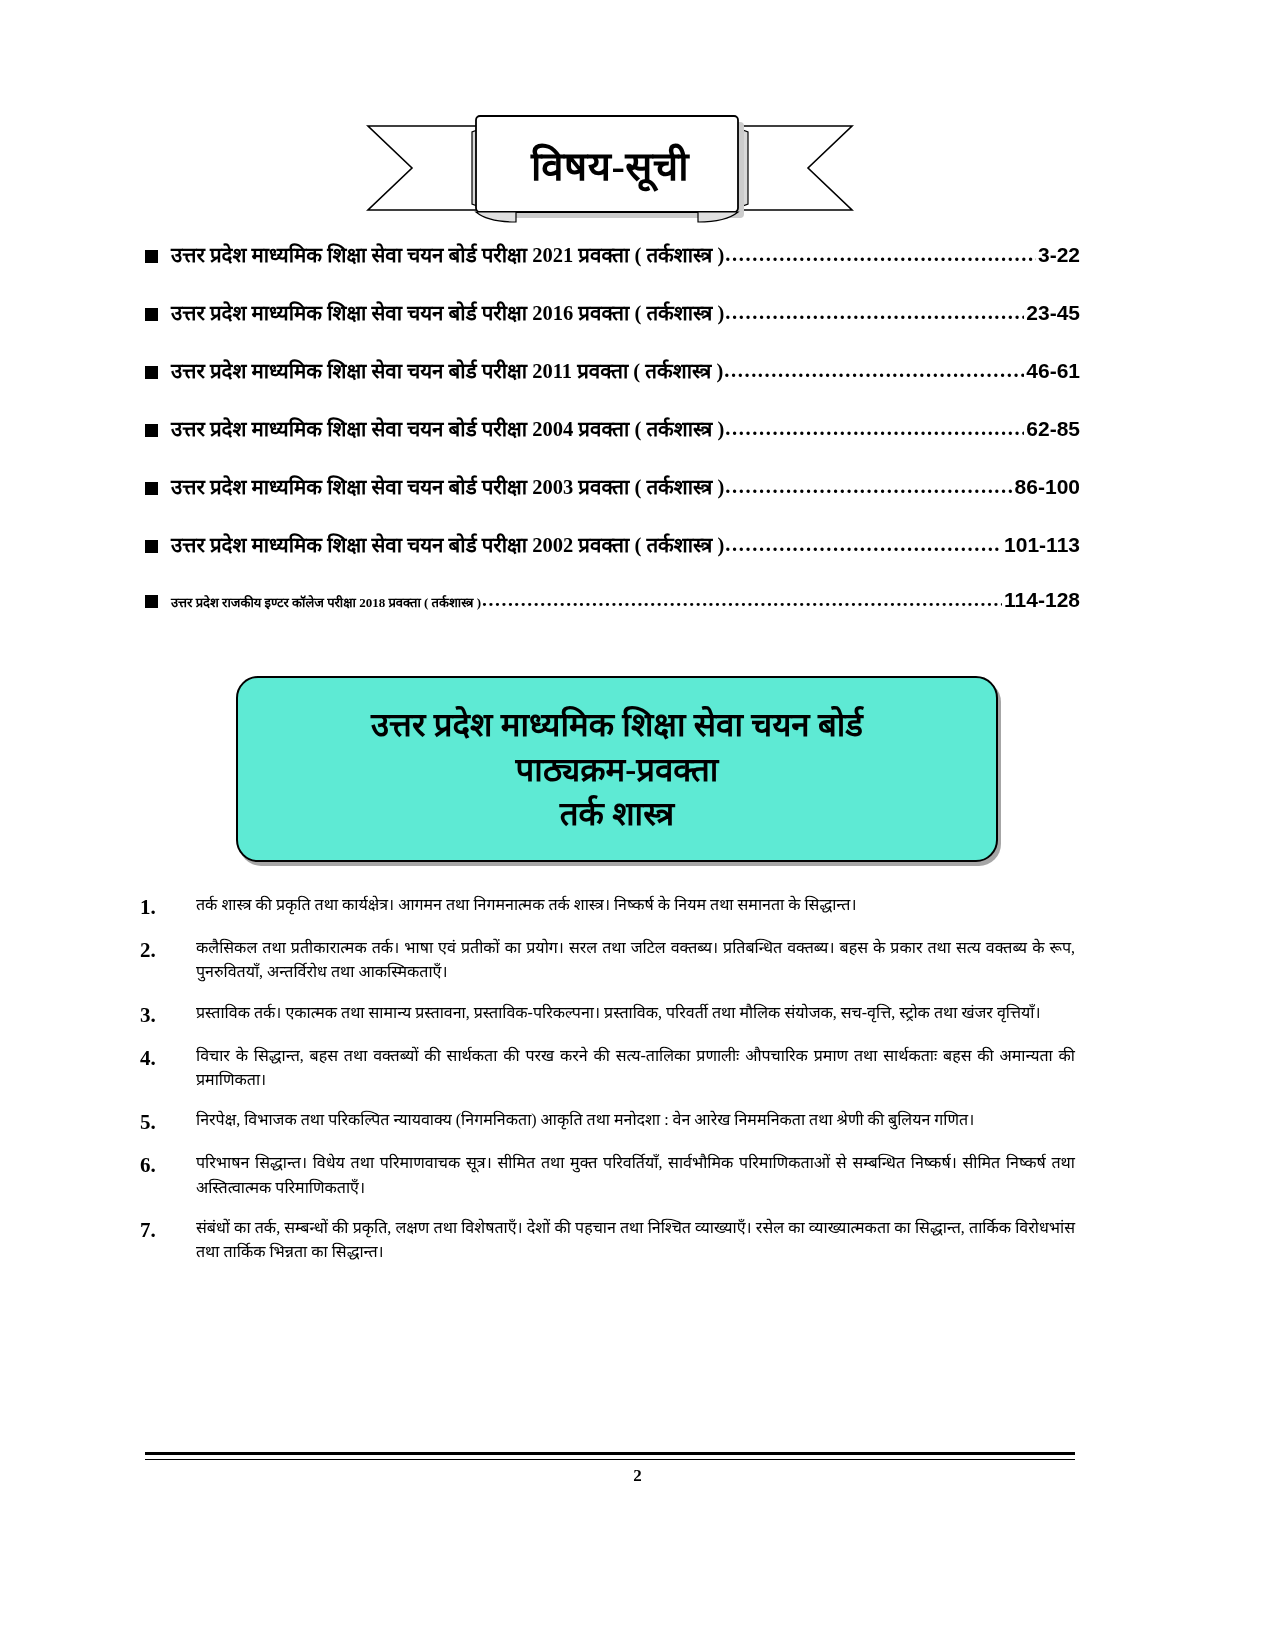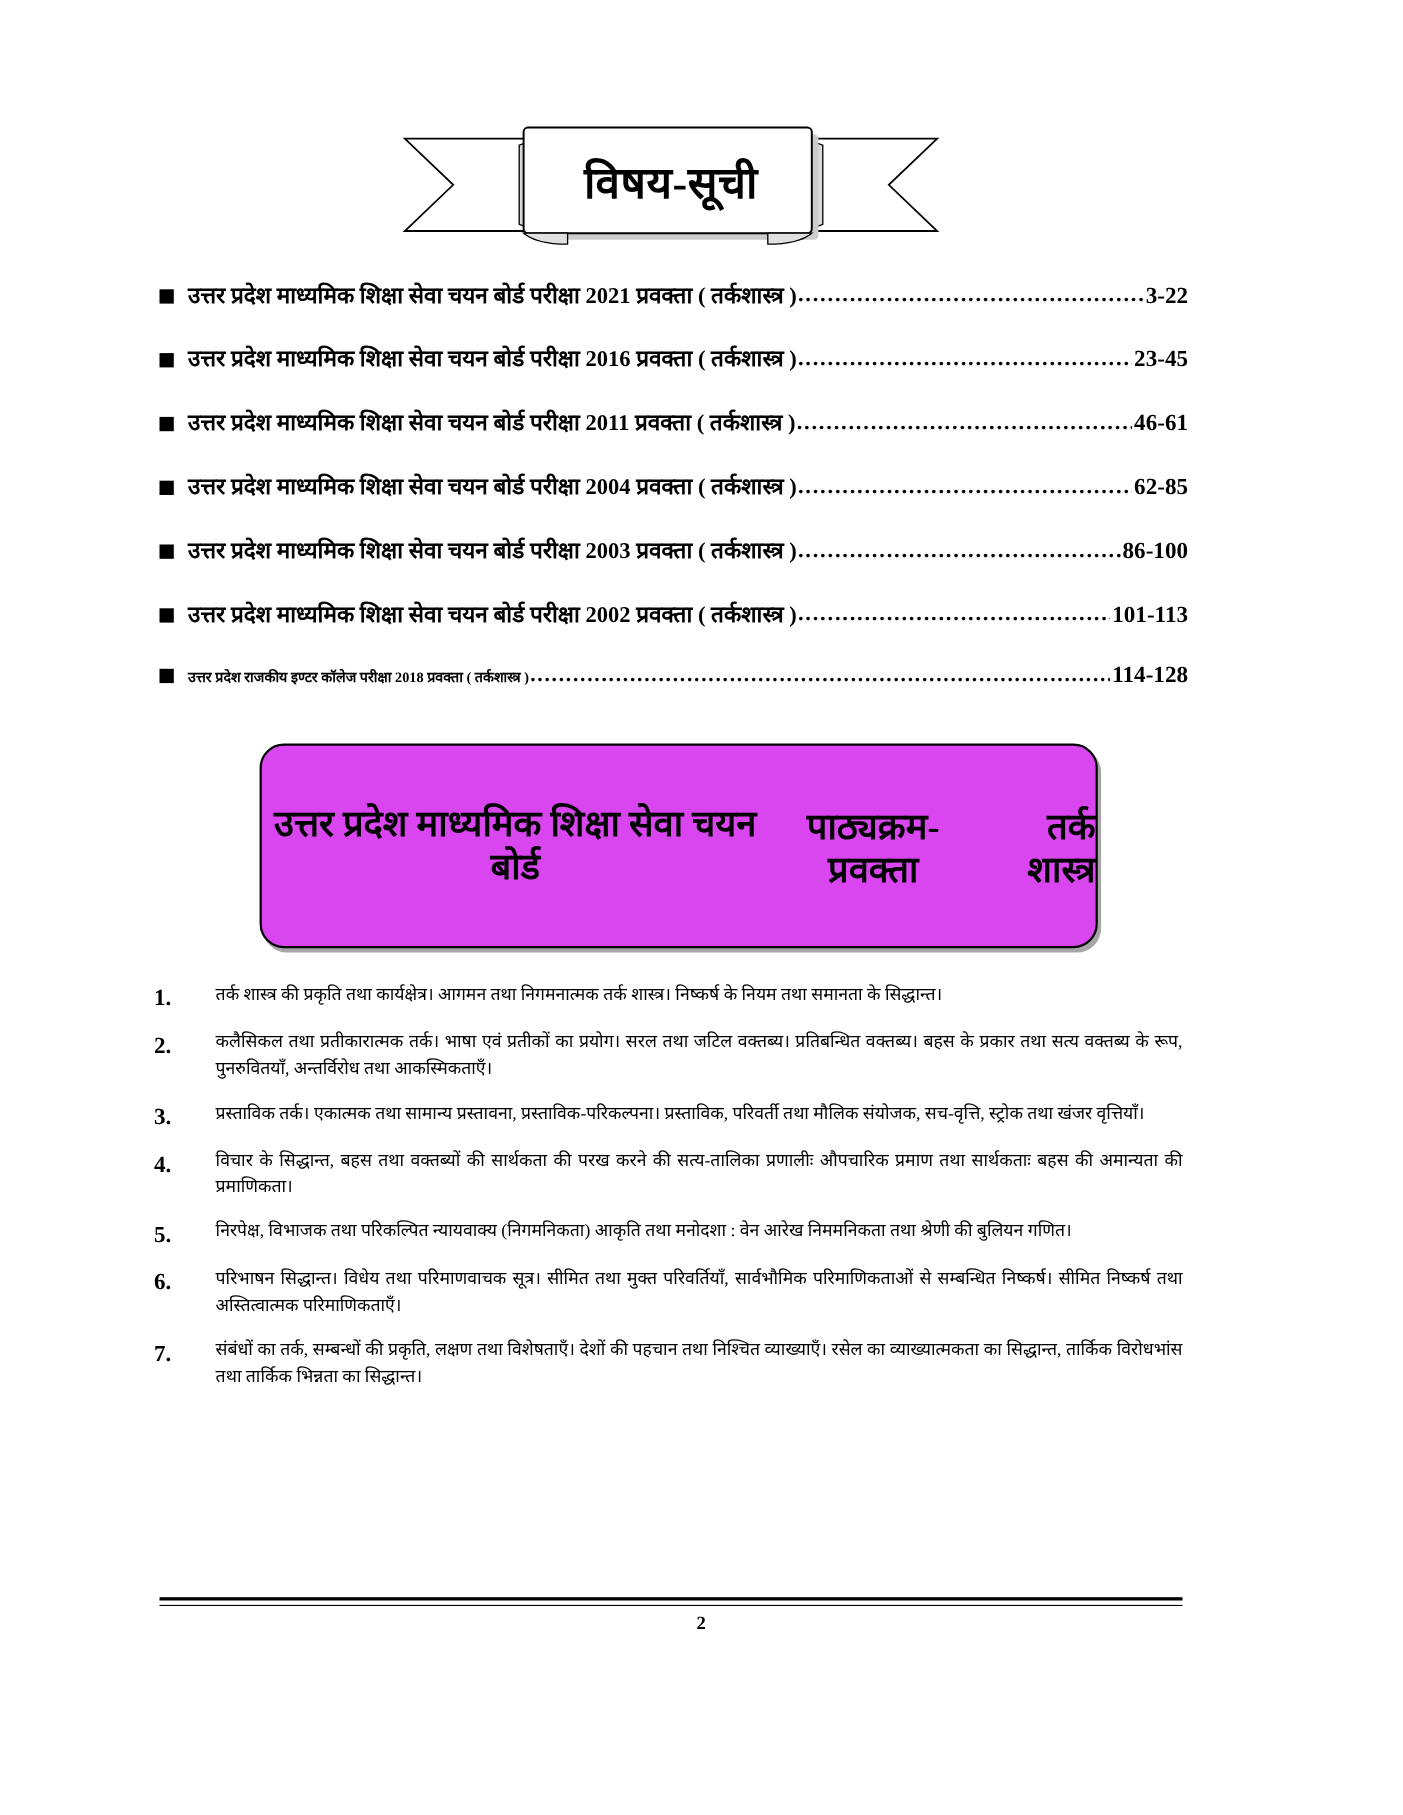--- a/index.html
+++ b/index.html
@@ -45,21 +45,21 @@
     letter-spacing: 0.5px;
     padding-bottom: 8px;
     box-sizing: border-box;
     font-family: "Liberation Serif", "DejaVu Serif", serif;
   }
 
   
   .toc {
     position: absolute;
     left: 145px;
-    top: 253px;
+    top: 240px;
     width: 935px;
   }
   .toc-row {
     display: flex;
     align-items: baseline;
     height: 58px;
   }
   .toc-bullet {
     width: 26px;
     flex: 0 0 26px;
@@ -87,39 +87,39 @@
     font-size: 20.5px;
     font-weight: 700;
     letter-spacing: 1.6px;
     position: relative;
     top: -1px;
   }
   .toc-pages {
     font-size: 21px;
     font-weight: 700;
     white-space: nowrap;
-    font-family: Liberation Serif, serif;
+    font-family: Liberation Sans, sans-serif;
   }
   .toc-row.last .toc-text { font-size: 13px; }
   .toc-row.last .toc-leader { font-size: 19.5px; }
 
   
   .syllabus-box {
     position: absolute;
     left: 236px;
     top: 676px;
     width: 762px;
     height: 186px;
     border: 2px solid #000;
     border-radius: 22px;
-    background: #d946ef;
+    background: #5eead4;
     box-shadow: 3px 4px 0 rgba(0,0,0,0.35);
     box-sizing: border-box;
     display: flex;
-    flex-direction: row;
+    flex-direction: column;
     align-items: center;
     justify-content: center;
     padding-top: 2px;
   }
   .syllabus-line {
     font-weight: 700;
     text-align: center;
     font-family: "Liberation Serif", "DejaVu Serif", serif;
     line-height: 1.18;
   }

